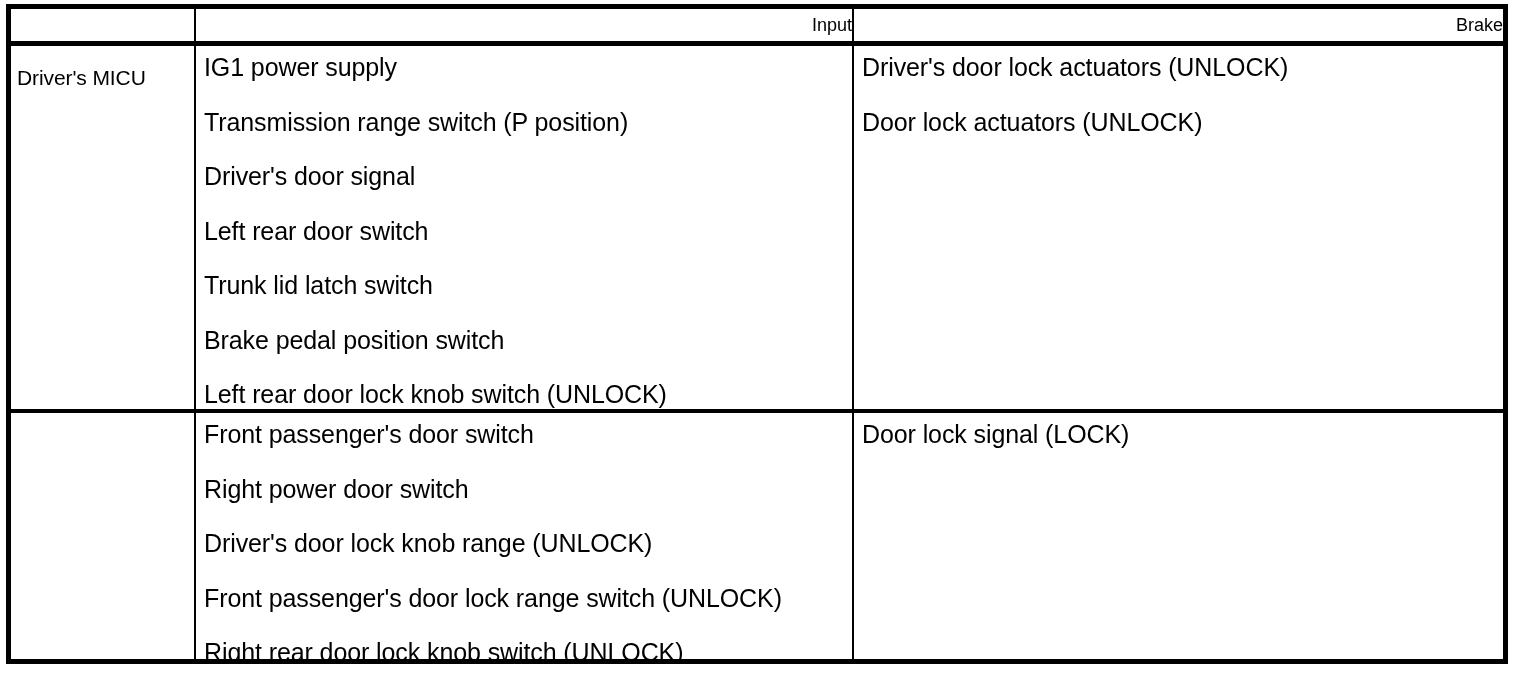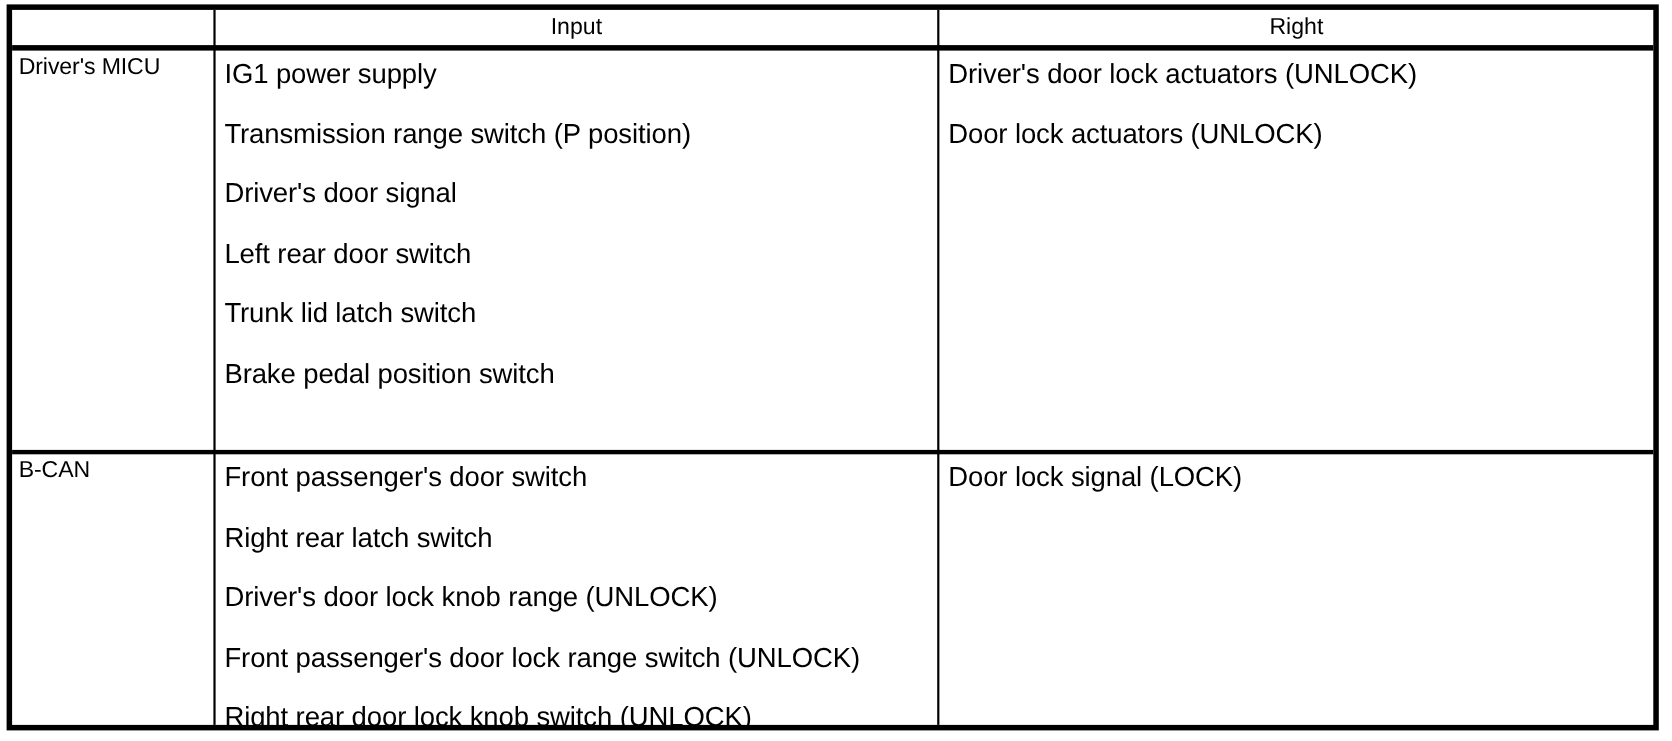--- a/index.html
+++ b/index.html
@@ -62,22 +62,22 @@
     left: 0;
     top: 0;
     right: 0;
     height: 32px;
   }
   .header-cell {
     position: absolute;
     top: 0;
     height: 32px;
     line-height: 32px;
-    font-size: 21px;
-    text-align: center;
+    font-size: 18px;
+    text-align: right;
     white-space: nowrap;
   }
   .header-cell-blank { left: 0; width: 183px; }
   .header-cell-input { left: 185px; width: 656px; }
   .header-cell-output { left: 843px; width: 649px; }
 
   
   .section {
     position: absolute;
     left: 0;
@@ -107,74 +107,72 @@
     height: 54.5px;
     white-space: nowrap;
     letter-spacing: -0.1px;
     padding-top: 10px;
     box-sizing: border-box;
   }
   .label-text {
     font-size: 21px;
     line-height: 22px;
     white-space: nowrap;
-    padding-top: 4px;
+    padding-top: 21px;
     letter-spacing: -0.1px;
   }
 </style>
 </head>
 <body>
 
 <div id="sheet">
 
   <div class="table-frame">
 
     <div class="vdiv vdiv-1"></div>
     <div class="vdiv vdiv-2"></div>
 
     <div class="header-row">
       <div class="header-cell header-cell-blank"></div>
       <div class="header-cell header-cell-input">Input</div>
-      <div class="header-cell header-cell-output">Right</div>
+      <div class="header-cell header-cell-output">Brake</div>
     </div>
 
     <div class="hdiv hdiv-header"></div>
 
     <div class="section section-micu">
       <div class="cell cell-label">
         <div class="label-text">Driver's MICU</div>
       </div>
       <div class="cell cell-input">
         <ul class="entry-list">
           <li class="entry">IG1 power supply</li>
           <li class="entry">Transmission range switch (P position)</li>
           <li class="entry">Driver's door signal</li>
           <li class="entry">Left rear door switch</li>
           <li class="entry">Trunk lid latch switch</li>
           <li class="entry">Brake pedal position switch</li>
+          <li class="entry">Left rear door lock knob switch (UNLOCK)</li>
         </ul>
       </div>
       <div class="cell cell-output">
         <ul class="entry-list">
           <li class="entry">Driver's door lock actuators (UNLOCK)</li>
           <li class="entry">Door lock actuators (UNLOCK)</li>
         </ul>
       </div>
     </div>
 
     <div class="hdiv hdiv-section"></div>
 
     <div class="section section-bcan">
-      <div class="cell cell-label">
-        <div class="label-text">B-CAN</div>
-      </div>
       <div class="cell cell-input">
         <ul class="entry-list">
           <li class="entry">Front passenger's door switch</li>
-          <li class="entry">Right rear latch switch</li>
+          <li class="entry">Right power door switch</li>
           <li class="entry">Driver's door lock knob range (UNLOCK)</li>
           <li class="entry">Front passenger's door lock range switch (UNLOCK)</li>
           <li class="entry">Right rear door lock knob switch (UNLOCK)</li>
         </ul>
       </div>
       <div class="cell cell-output">
         <ul class="entry-list">
           <li class="entry">Door lock signal (LOCK)</li>
         </ul>
       </div>

